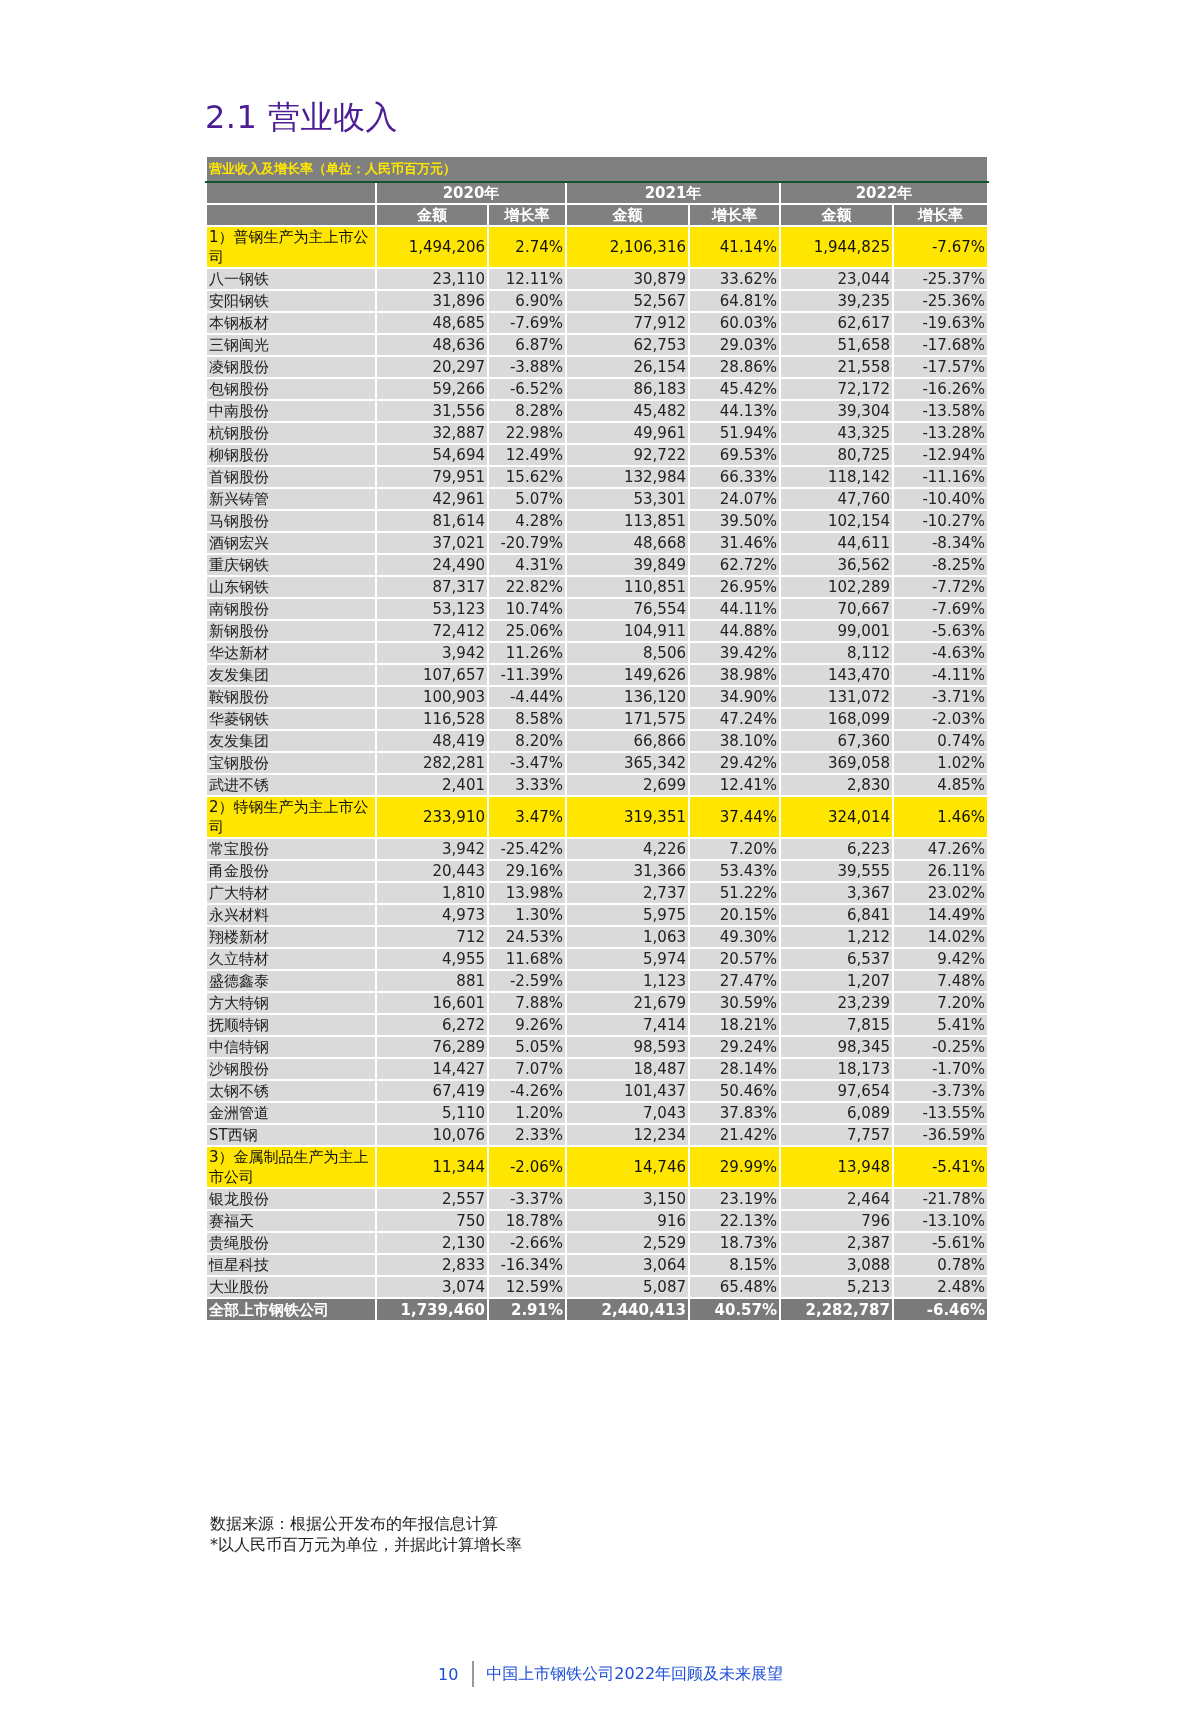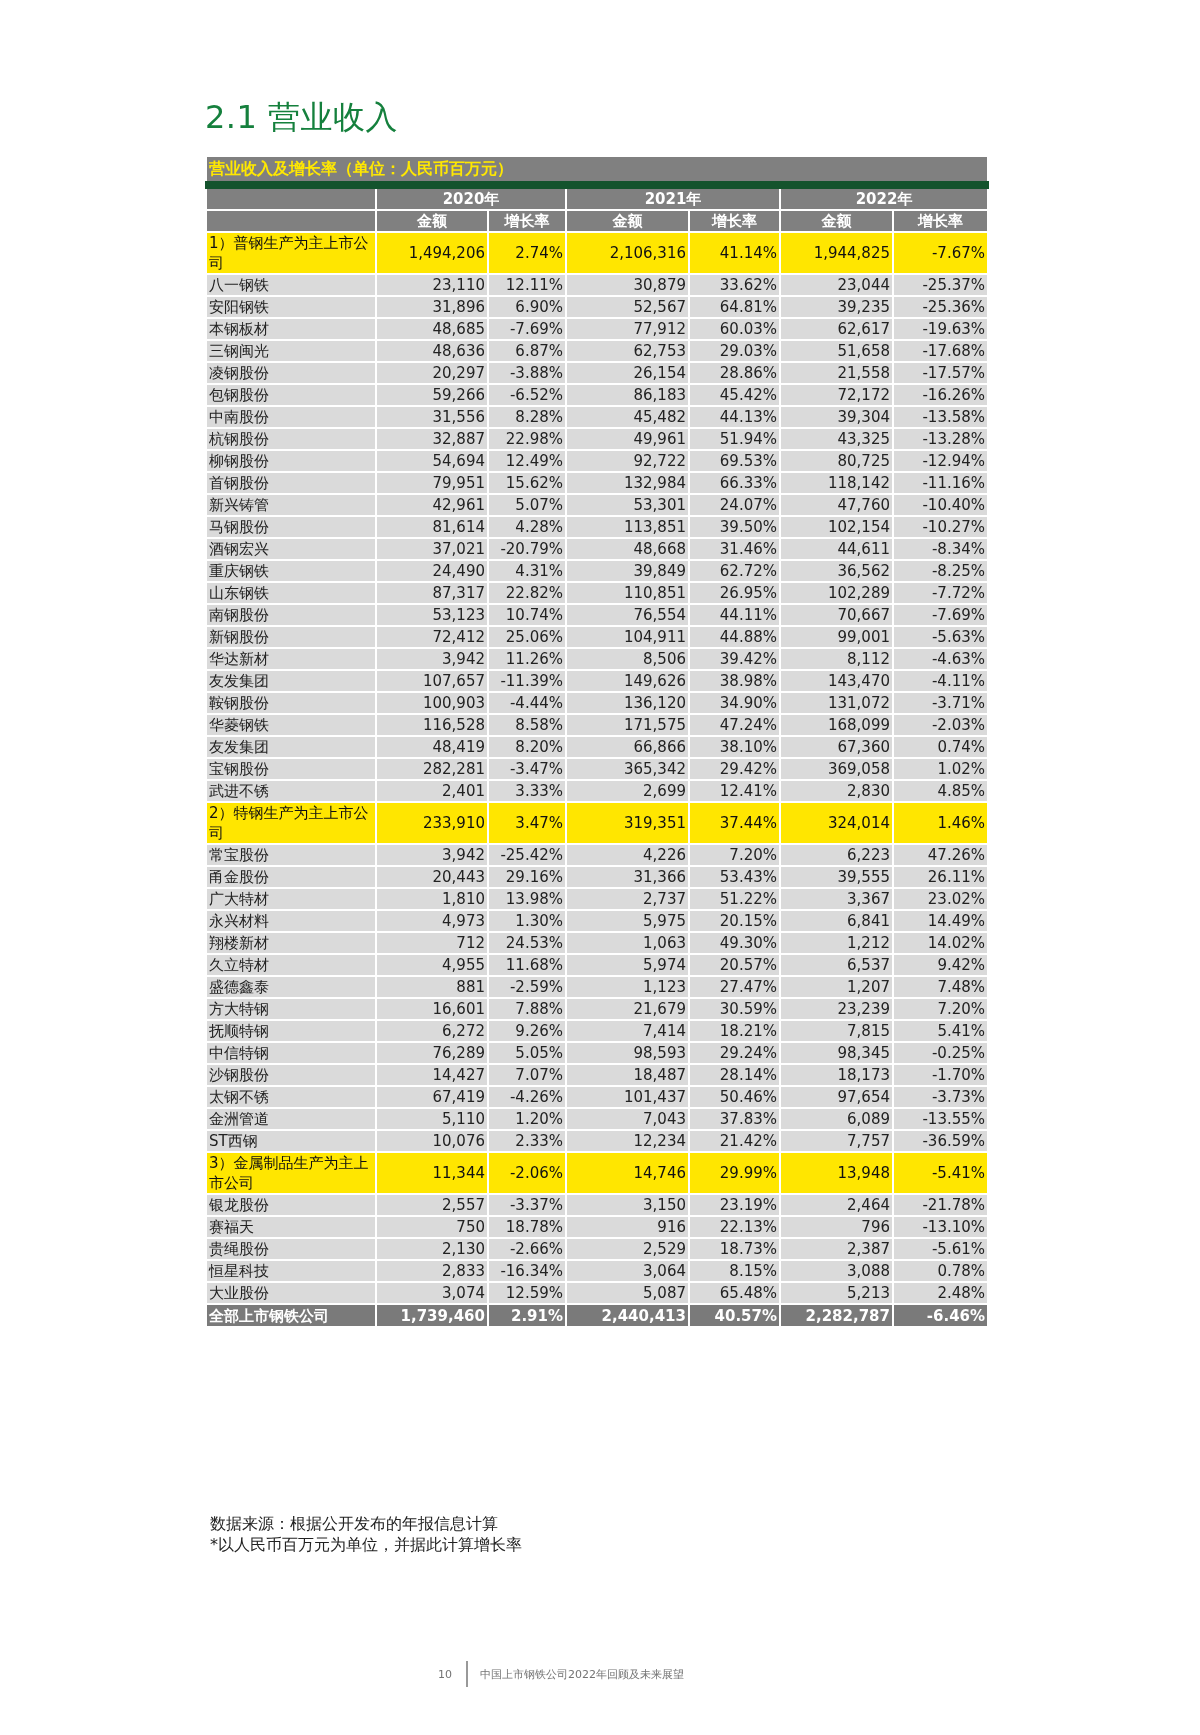--- a/index.html
+++ b/index.html
@@ -1,34 +1,34 @@
 <!DOCTYPE html>
 <html><head>
 <meta charset="utf-8">
 <style>
   html, body { margin:0; padding:0; background:#ffffff; }
   body { width:1200px; height:1735px; position:relative; font-family:"Liberation Sans","DejaVu Sans",sans-serif; color:#222; overflow:hidden; }
-  .page-title { position:absolute; left:205px; top:96px; font-size:32px; color:#15803d; font-family:"DejaVu Sans","Liberation Sans",sans-serif; letter-spacing:0.5px; }
+  .page-title { position:absolute; left:205px; top:96px; font-size:32px; color:#4c1d95; font-family:"DejaVu Sans","Liberation Sans",sans-serif; letter-spacing:0.5px; }
   .tbl-wrap { position:absolute; left:205px; top:155px; width:782px; }
   table { border-collapse:collapse; width:782px; table-layout:fixed; }
   col.c-label { width:170px; }
   col.c1 { width:112px; } col.c2 { width:78px; }
   col.c3 { width:123px; } col.c4 { width:91px; }
   col.c5 { width:113px; } col.c6 { width:95px; }
   td, th { padding:0 2px; border:2px solid #ffffff; font-size:15px; line-height:20px; white-space:nowrap; overflow:hidden; font-family:"DejaVu Sans","Liberation Sans",sans-serif; }
-  tr.caption-row td { background:#808080; color:#ffe800; font-weight:bold; font-size:16px; height:24px; border-bottom:8px solid #14532d; }
+  tr.caption-row td { background:#808080; color:#ffe800; font-weight:bold; font-size:13px; height:24px; border-bottom:2px solid #14532d; }
   tr.year-row th, tr.sub-row th { background:#808080; color:#ffffff; font-weight:bold; height:20px; text-align:center;margin-top:38px; }
   tr.group-row td { background:#ffe600; color:#111; font-weight:normal; height:38px; line-height:20px; }
   tr.group-row td.label { white-space:normal; }
   tr.data-row td { background:#dadada; color:#222; height:20px; }
   tr.total-row td { background:#7a7a7a; color:#ffffff; font-weight:bold; height:21px; }
   td.num { text-align:right; }
   td.label { text-align:left; }
   .notes { position:absolute; left:210px; top:1482px; font-size:16px; line-height:21px; color:#222; font-family:"DejaVu Sans","Liberation Sans",sans-serif;margin-top:31px; }
-  .footer { position:absolute; left:438px; top:1660px; height:28px; display:flex; align-items:center; font-size:11px; color:#737373; font-family:"DejaVu Sans","Liberation Sans",sans-serif; }
+  .footer { position:absolute; left:438px; top:1660px; height:28px; display:flex; align-items:center; font-size:16px; color:#1d4ed8; font-family:"DejaVu Sans","Liberation Sans",sans-serif; }
   .footer .pg { margin-right:14px; }
   .footer .sep { width:2px; height:26px; background:#999; margin-right:12px; }
 </style>
 </head>
 <body>
 
 <div class="page-title">2.1 营业收入</div>
 
 <div class="tbl-wrap">
   <table>

